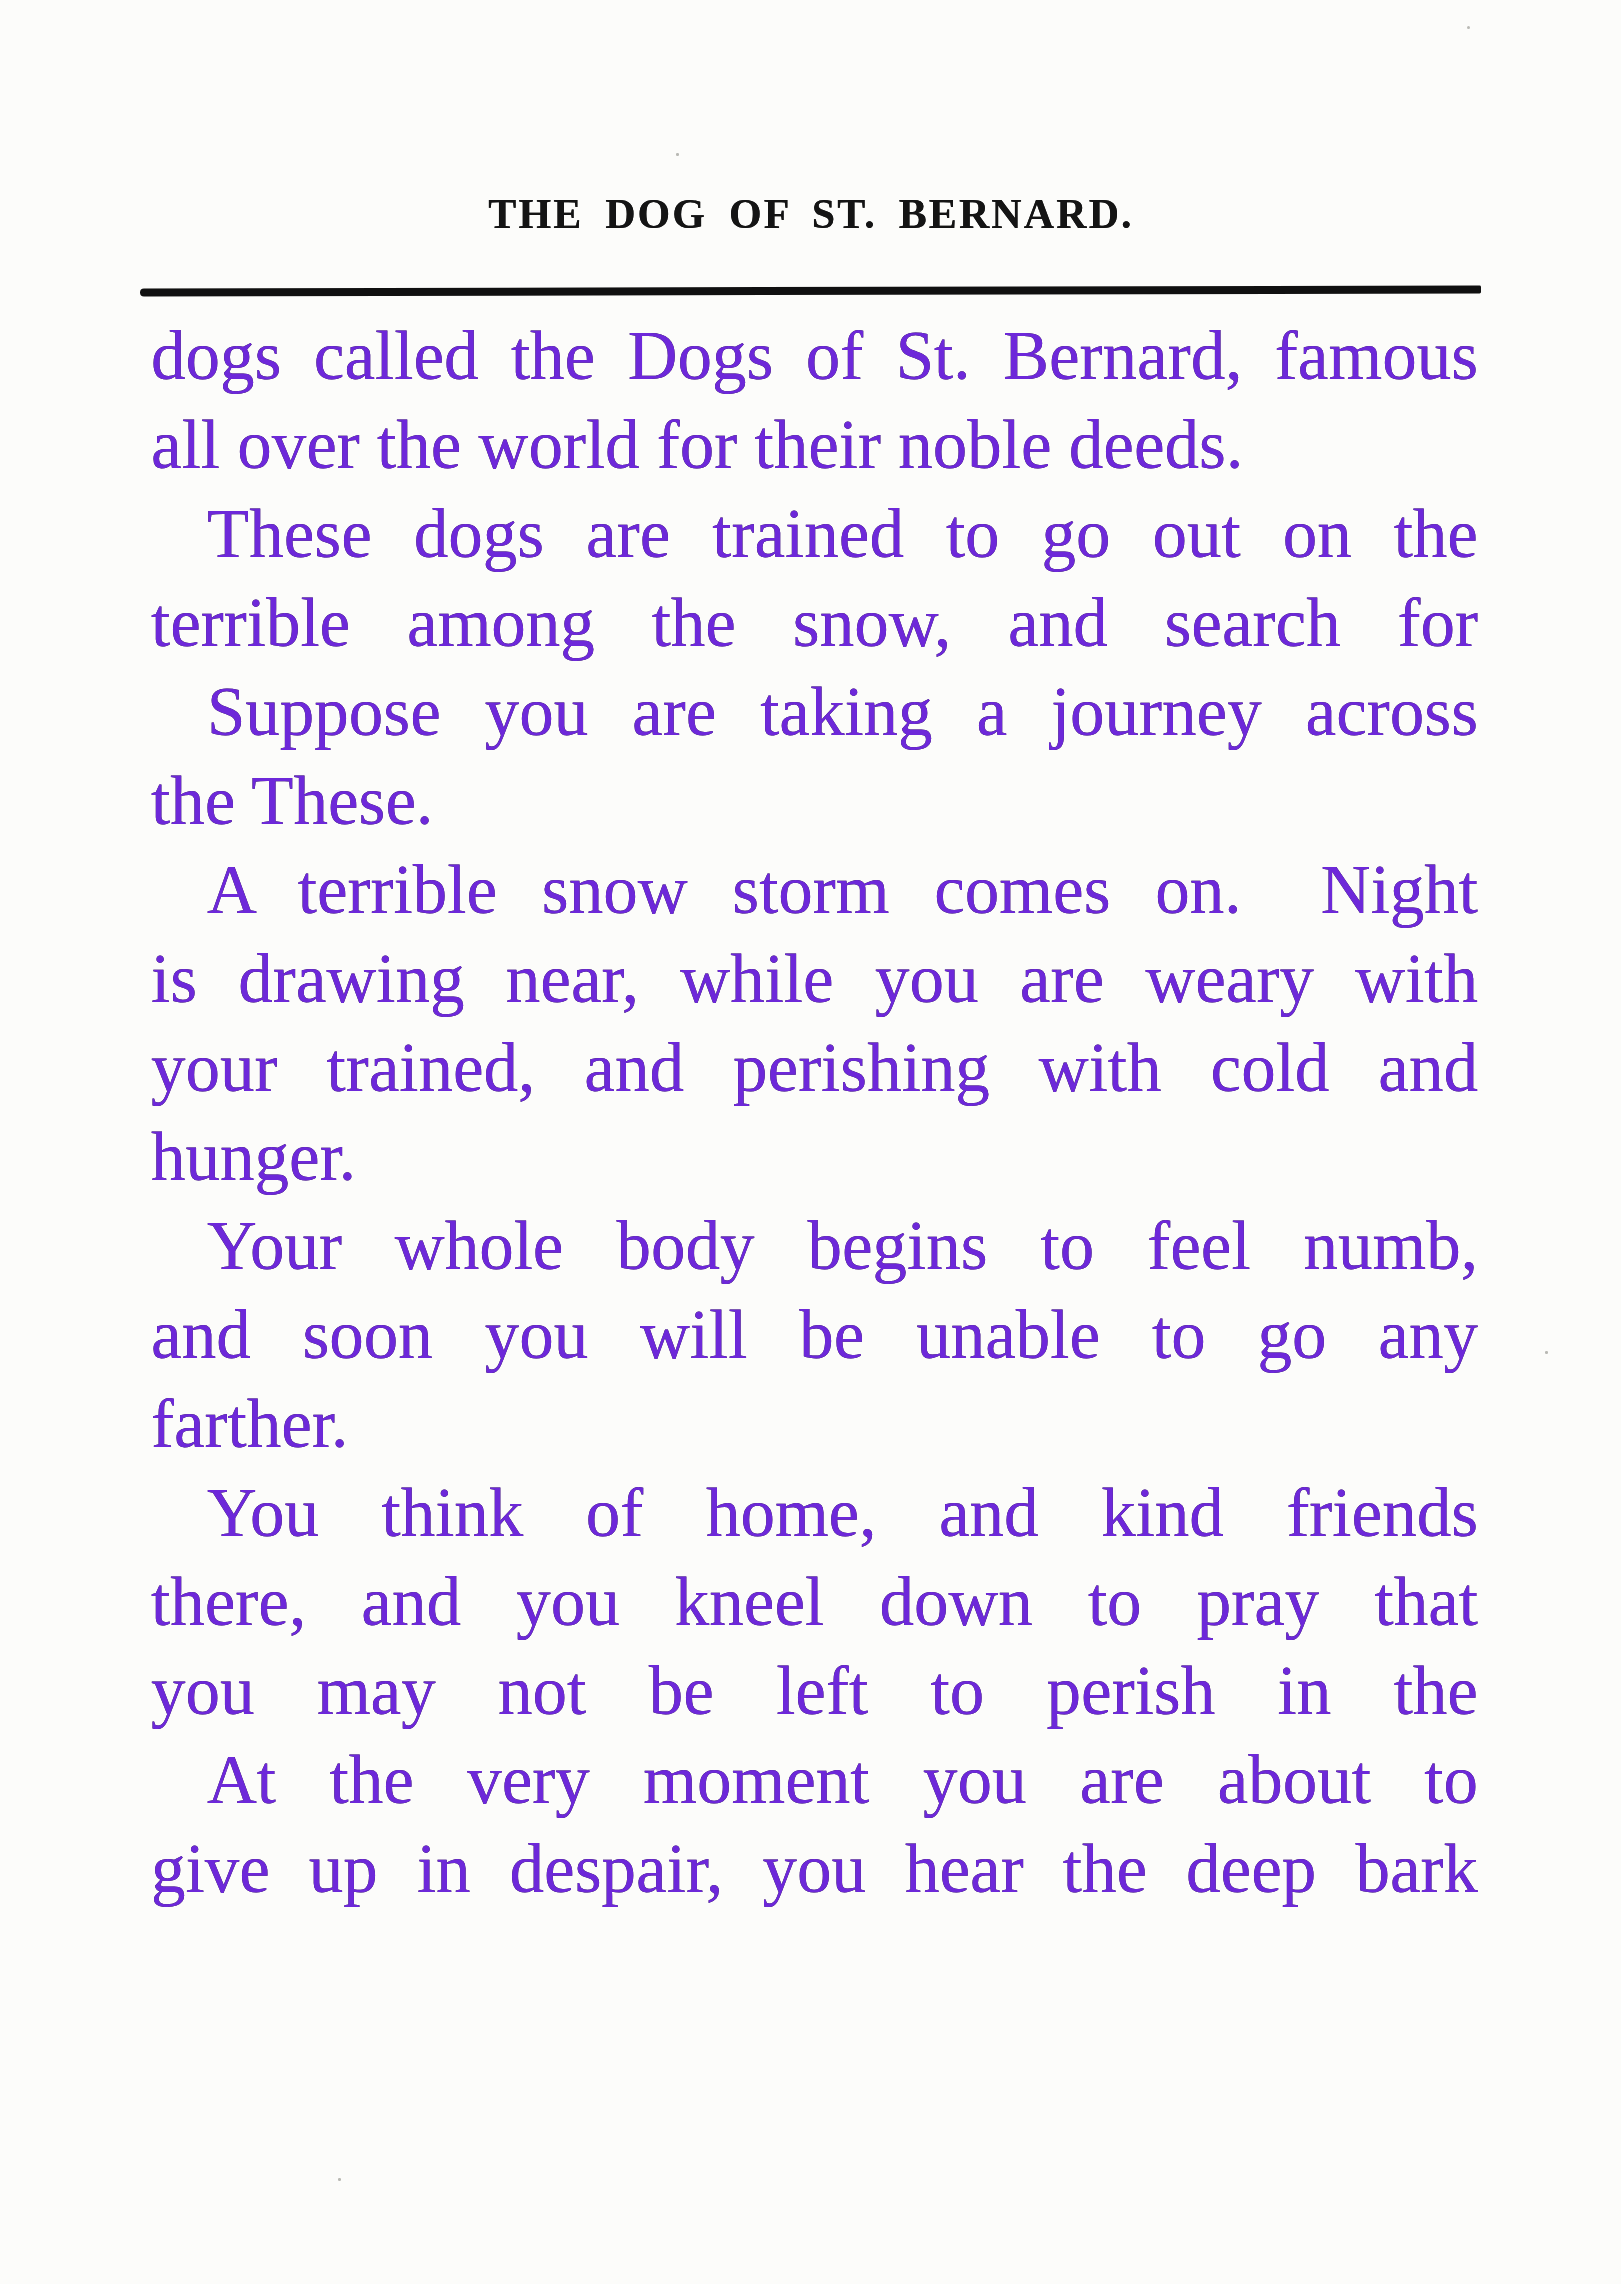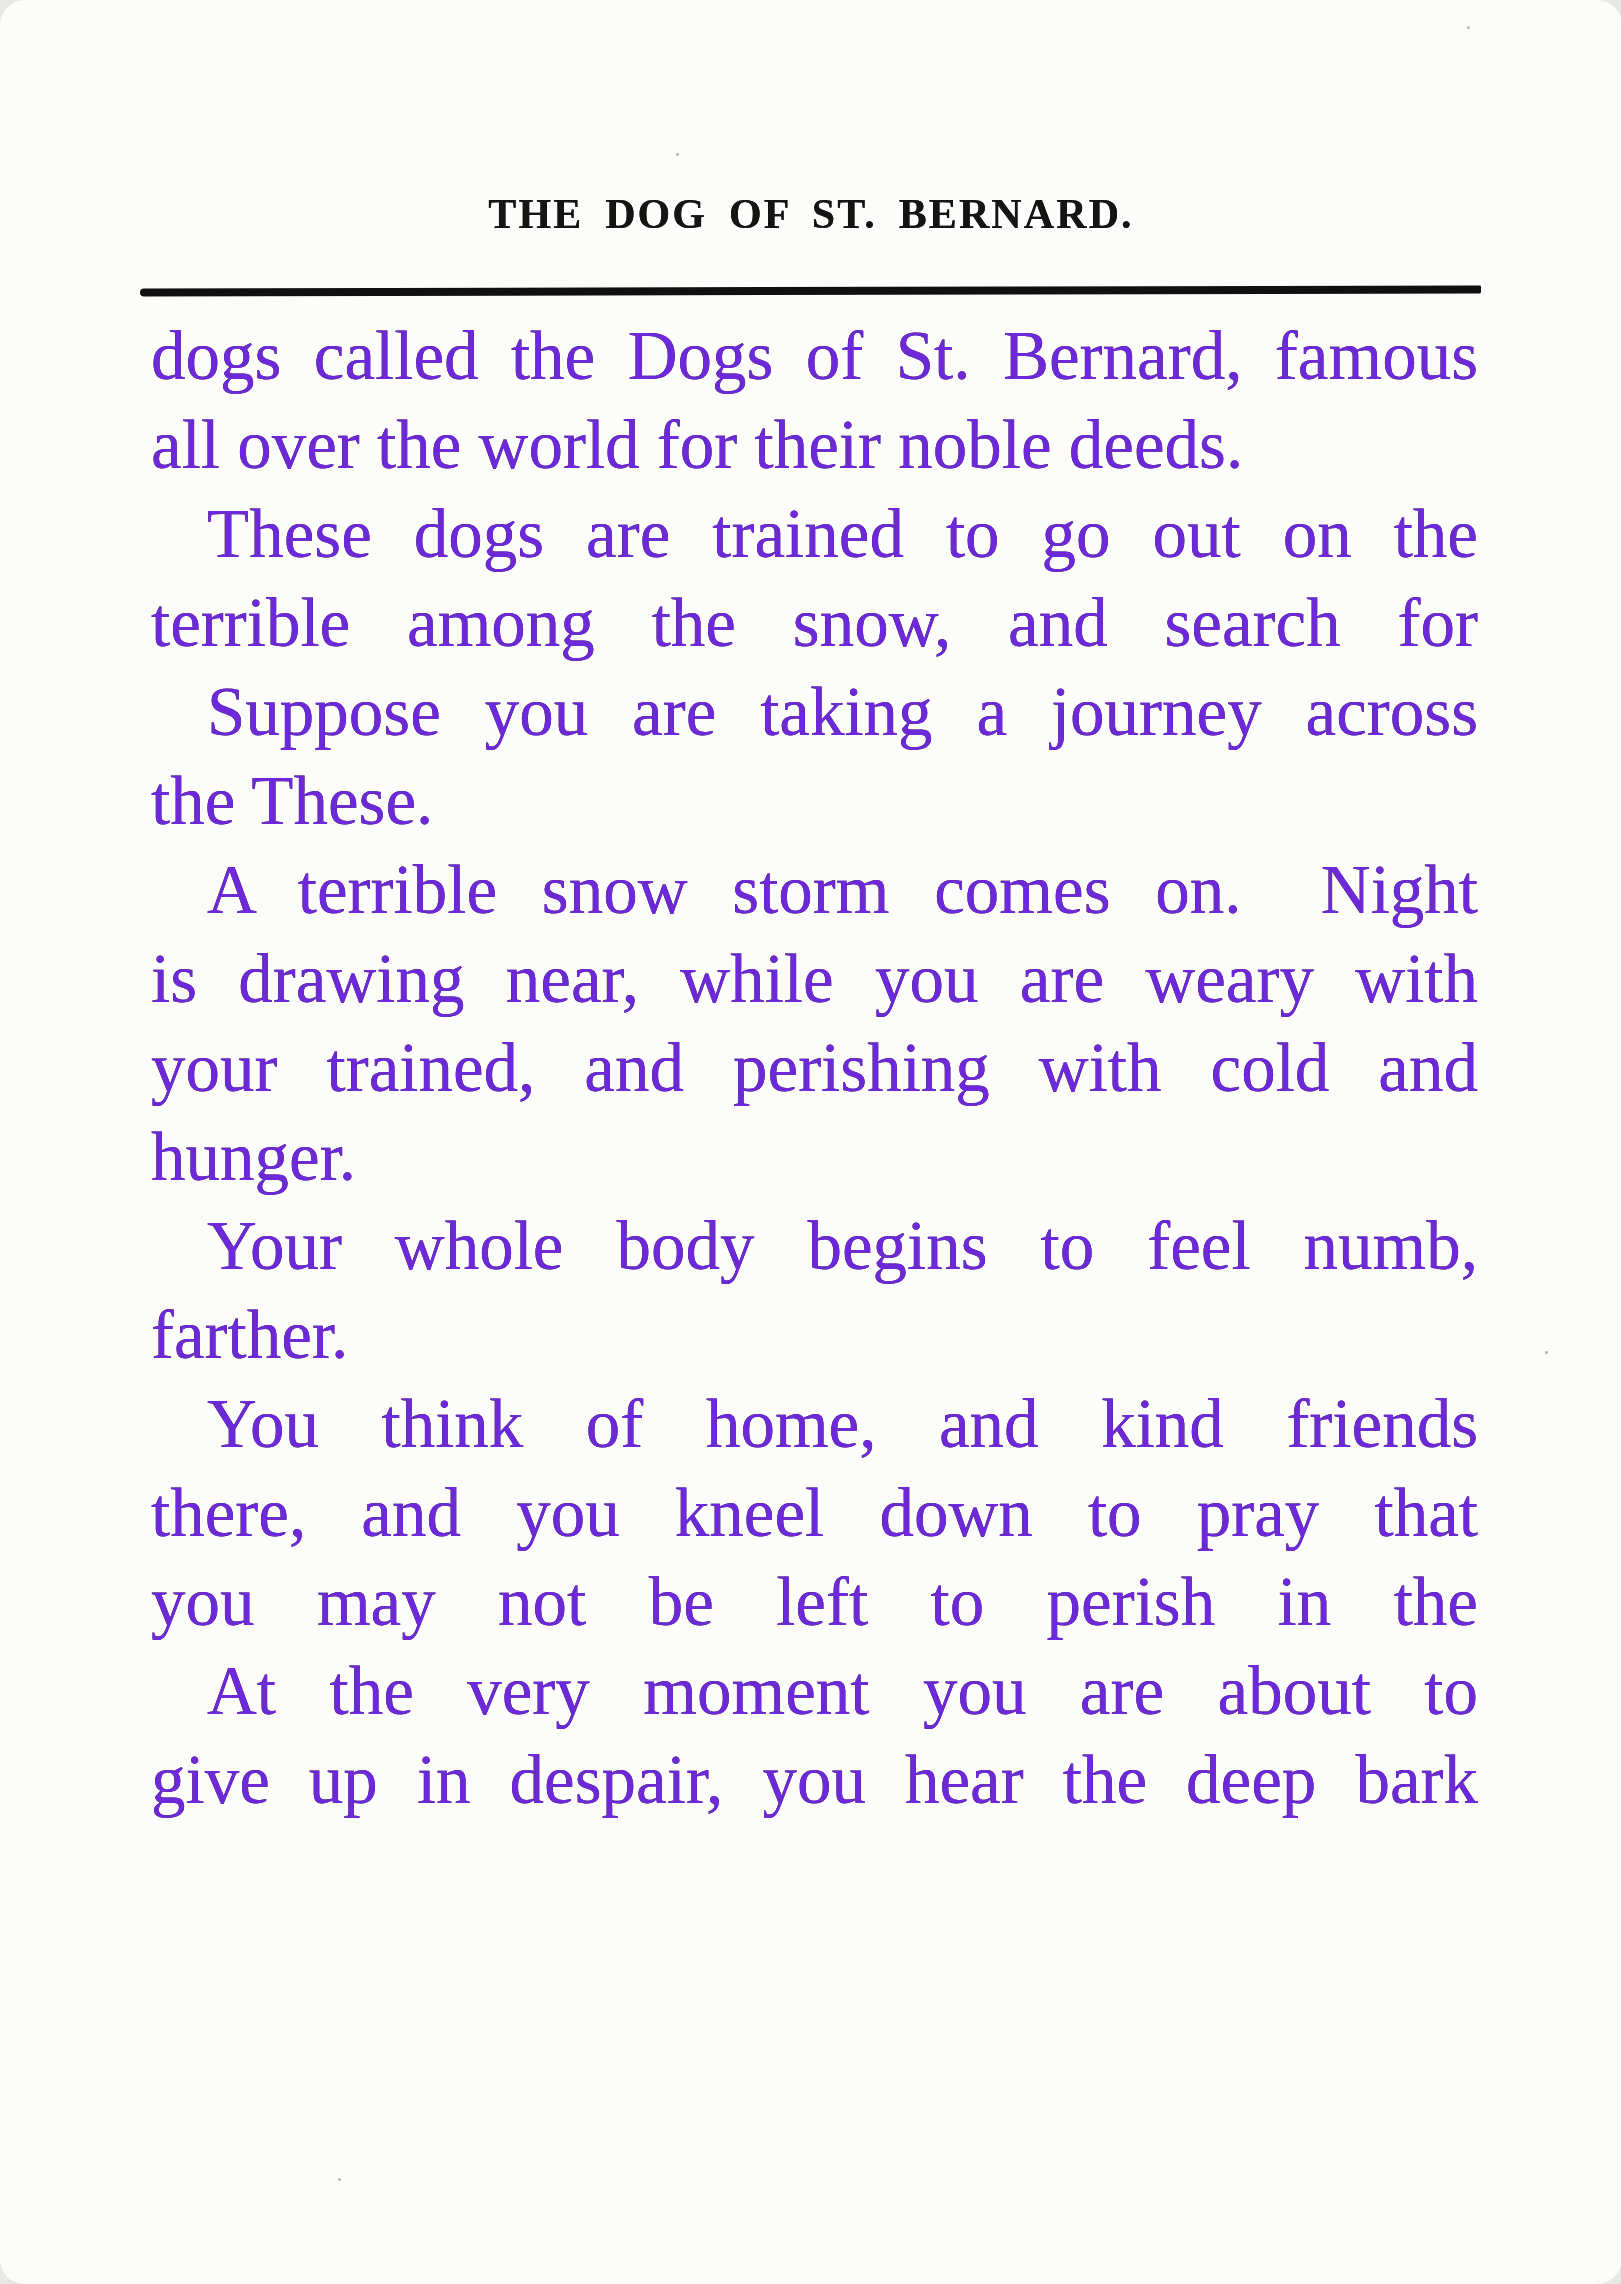--- a/index.html
+++ b/index.html
@@ -9,21 +9,20 @@
   }
   .page {
     position: relative;
     width: 1622px;
     height: 2284px;
     margin: 0 auto;
     background: #fcfcfa;
     overflow: hidden;
     font-family: "Liberation Serif", serif;
     color: #151515;
-    border-radius: 25px;
   }
   .title {
     position: absolute;
     top: 190px;
     left: 0;
     width: 100%;
     text-align: center;
     font-size: 42px;
     font-weight: 700;
     letter-spacing: 0.05em;
@@ -87,20 +86,21 @@
     <div class="line end">all over the world for their noble deeds.</div>
     <div class="line indent">These dogs are trained to go out on the</div>
     <div class="line">terrible among the snow, and search for</div>
     <div class="line indent">Suppose you are taking a journey across</div>
     <div class="line end">the These.</div>
     <div class="line indent">A terrible snow storm comes on.  Night</div>
     <div class="line">is drawing near, while you are weary with</div>
     <div class="line">your trained, and perishing with cold and</div>
     <div class="line end">hunger.</div>
     <div class="line indent">Your whole body begins to feel numb,</div>
+    <div class="line">and soon you will be unable to go any</div>
     <div class="line end">farther.</div>
     <div class="line indent">You think of home, and kind friends</div>
     <div class="line">there, and you kneel down to pray that</div>
     <div class="line">you may not be left to perish in the</div>
     <div class="line indent">At the very moment you are about to</div>
     <div class="line">give up in despair, you hear the deep bark</div>
   </div>
 
   <div class="speck s1"></div>
   <div class="speck s2"></div>

